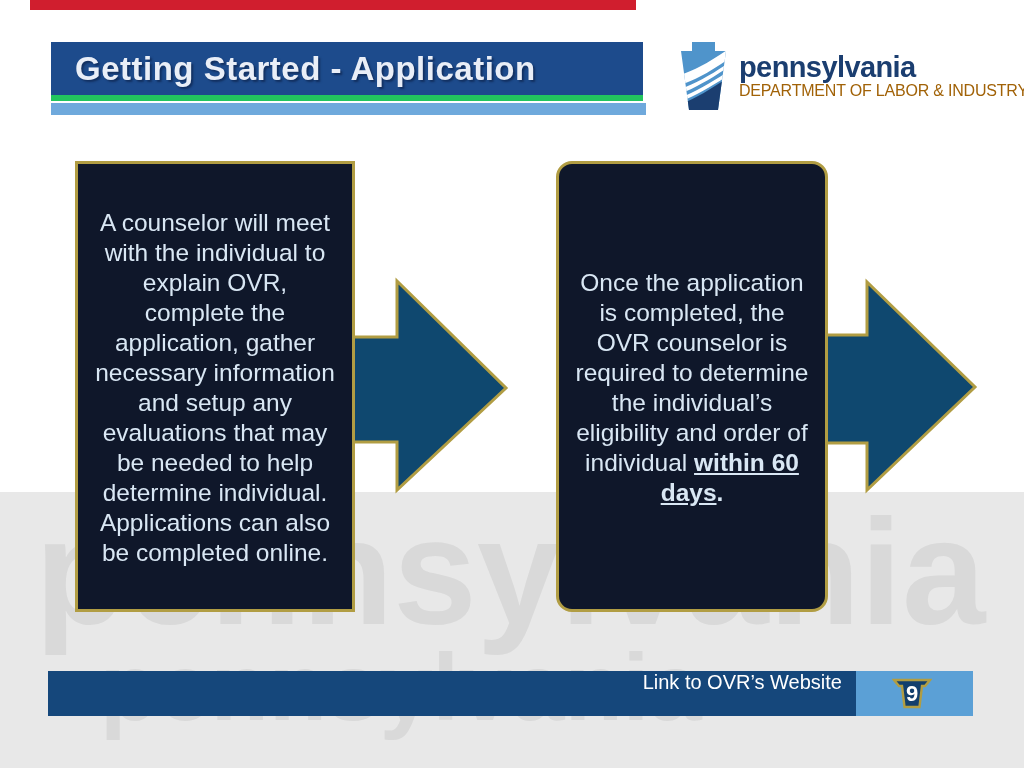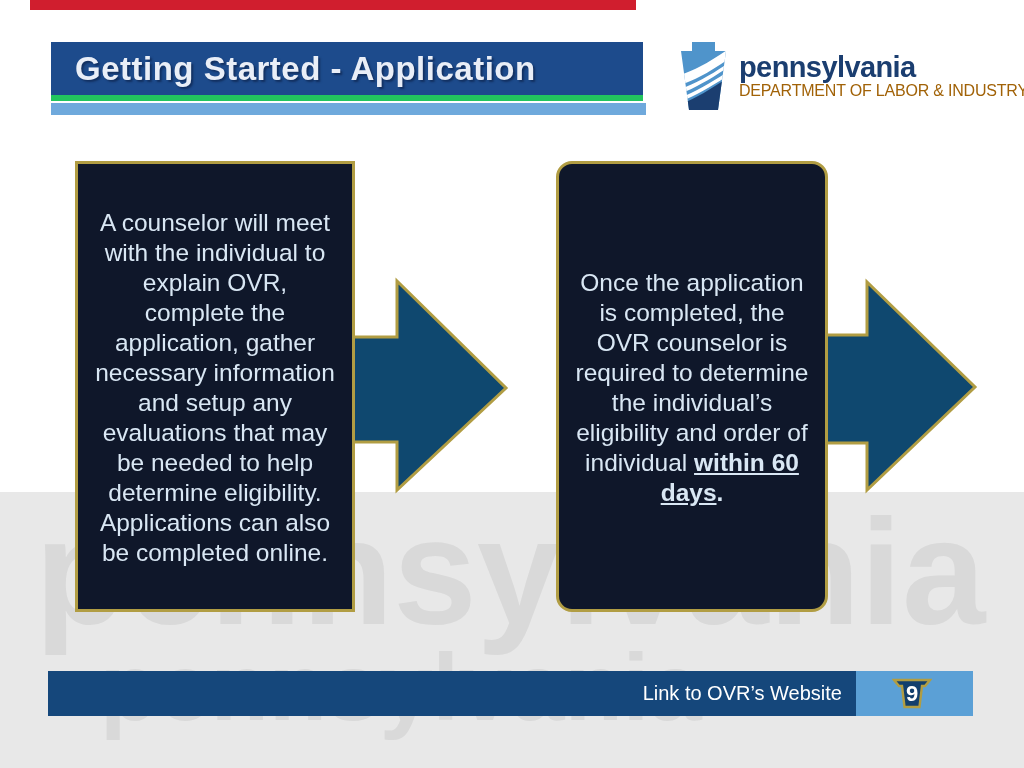--- a/index.html
+++ b/index.html
@@ -38,21 +38,21 @@
   .tbox{position:absolute;background:#0f172a;border:3px solid #b19d43;box-sizing:border-box;z-index:3;
         color:#d9e7f4;font-size:24.5px;line-height:30px;text-align:center;}
   .tbox-left{left:75px;top:161px;width:280px;height:451px;padding-top:44px;}
   .tbox-right{left:556px;top:161px;width:272px;height:451px;padding-top:104px;border-radius:16px;}
   .tbox div{white-space:nowrap;}
   .em{font-weight:700;text-decoration:underline;}
   .b{font-weight:700;}
 
   
   .footer-bar{position:absolute;left:48px;top:671px;width:808px;height:45px;background:#15477b;z-index:6;
-              display:flex;align-items:center;justify-content:flex-end;}
+              display:flex;justify-content:flex-end;}
   .footer-bar span{color:#ffffff;font-size:20px;padding-right:14px;white-space:nowrap;}
   .footer-blue{position:absolute;left:856px;top:671px;width:117px;height:45px;background:#5ba0d6;z-index:6;}
   .slide-key{position:absolute;left:36px;top:7px;width:40px;height:31px;}
   .slide-num{position:absolute;left:36px;top:7px;width:40px;height:31px;display:flex;align-items:center;
              justify-content:center;color:#ffffff;font-size:22px;font-weight:700;padding-top:1px;box-sizing:border-box;}
 </style>
 </head>
 <body>
 
 <div id="slide">
@@ -72,21 +72,21 @@
   <div class="tbox tbox-left">
       <div><span>A counselor will meet</span></div>
       <div><span>with the individual to</span></div>
       <div><span>explain OVR,</span></div>
       <div><span>complete the</span></div>
       <div><span>application, gather</span></div>
       <div><span>necessary information</span></div>
       <div><span>and setup any</span></div>
       <div><span>evaluations that may</span></div>
       <div><span>be needed to help</span></div>
-      <div><span>determine eligibility.</span></div>
+      <div><span>determine individual.</span></div>
       <div><span>Applications can also</span></div>
       <div><span>be completed online.</span></div>
     </div>
   <div class="tbox tbox-right">
       <div><span>Once the application</span></div>
       <div><span>is completed, the</span></div>
       <div><span>OVR counselor is</span></div>
       <div><span>required to determine</span></div>
       <div><span>the individual’s</span></div>
       <div><span>eligibility and order of</span></div>

